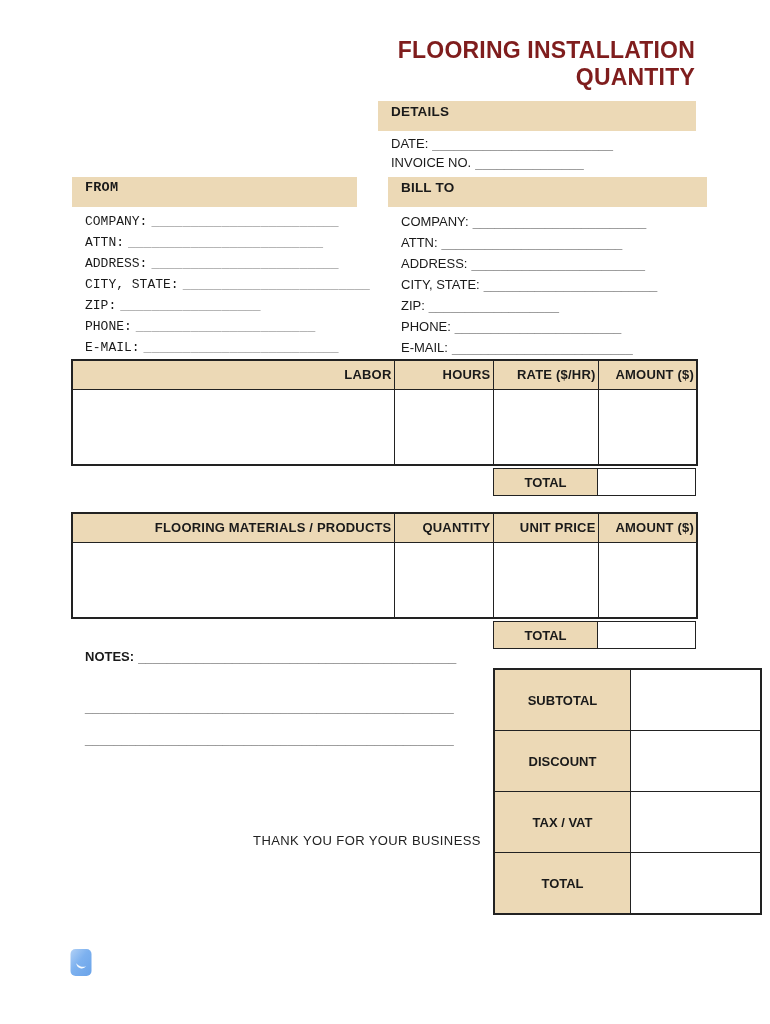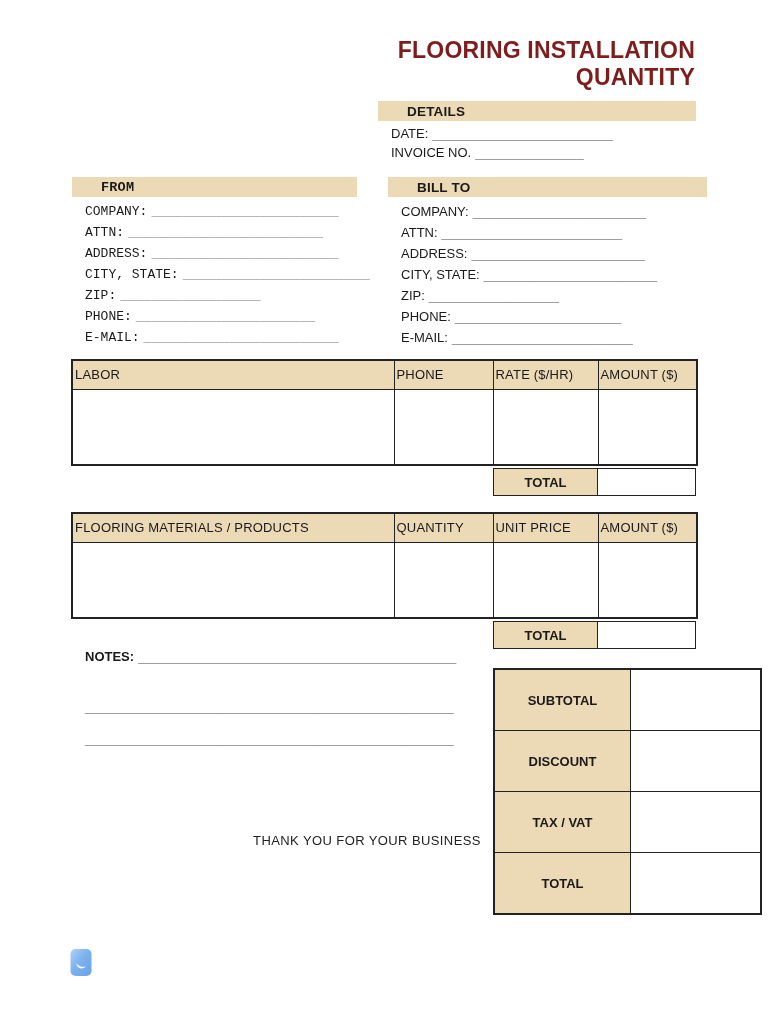--- a/index.html
+++ b/index.html
@@ -5,41 +5,41 @@
   html,body{margin:0;padding:0;background:#ffffff;}
   .page{
     position:relative;width:770px;height:1024px;background:#ffffff;
     font-family:"Liberation Sans","DejaVu Sans",sans-serif;color:#1a1a1a;overflow:hidden;
   }
   .page-title{
     position:absolute;top:37px;right:75px;text-align:right;
     font-size:23px;font-weight:700;line-height:27px;letter-spacing:.2px;color:#7f1d1d;
   }
   .bar{
-    height:20px;line-height:21px;background:#ECD9B6;
-    font-weight:700;font-size:13.5px;padding-left:29px;letter-spacing:.2px;
+    height:30px;line-height:21px;background:#ECD9B6;
+    font-weight:700;font-size:13.5px;padding-left:13px;letter-spacing:.2px;
   }
   .section{position:absolute;}
   #details-section{left:378px;top:101px;width:318px;}
   #from-section{left:72px;top:177px;width:285px;font-family:Liberation Mono, monospace;}
   #billto-section{left:388px;top:177px;width:319px;}
   .frow{font-size:13px;white-space:nowrap;padding-left:13px;}
   .rows-tight .frow{height:19px;line-height:19px;}
   .rows-tight{margin-top:3px;}
   .rows-norm .frow{height:21px;line-height:21px;}
   .rows-norm{margin-top:4px;}
   .fline{color:#8C8C8C;margin-left:4px;}
   table.grid{
     position:absolute;border-collapse:collapse;table-layout:fixed;width:625px;
     border:2px solid #222;background:#fff;
   }
   table.grid th,table.grid td{border:1.2px solid #222;padding:0 2px;box-sizing:border-box;}
   table.grid th{
-    height:29px;background:#ECD9B6;font-size:13px;font-weight:400;
-    text-align:left;vertical-align:middle;letter-spacing:.2px;
+    height:29px;background:#ECD9B6;font-size:13px;font-weight:700;
+    text-align:right;vertical-align:middle;letter-spacing:.2px;
   }
   table.grid td.cell{height:76px;background:#fff;}
   #labor-table{left:71px;top:359px;}
   #materials-table{left:71px;top:512px;}
   table.mini{position:absolute;border-collapse:collapse;background:#fff;}
   table.mini td{border:1.5px solid #222;height:26px;padding:0;box-sizing:content-box;}
   td.mini-label{width:103px;background:#ECD9B6;font-weight:700;font-size:13px;text-align:center;}
   td.mini-value{width:97px;background:#fff;}
   #labor-total-row{left:493px;top:468px;}
   #materials-total-row{left:493px;top:621px;}
@@ -140,21 +140,21 @@
   <table class="grid" id="labor-table">
     <colgroup>
         <col style="width:322px">
         <col style="width:99px">
         <col style="width:105px">
         <col style="width:99px">
       </colgroup>
     <thead>
       <tr>
         <th>LABOR</th>
-        <th>PHONE</th>
+        <th>HOURS</th>
         <th>RATE ($/HR)</th>
         <th>AMOUNT ($)</th>
       </tr>
     </thead>
     <tbody>
       <tr>
         <td class="cell"></td>
         <td class="cell"></td>
         <td class="cell"></td>
         <td class="cell"></td>

